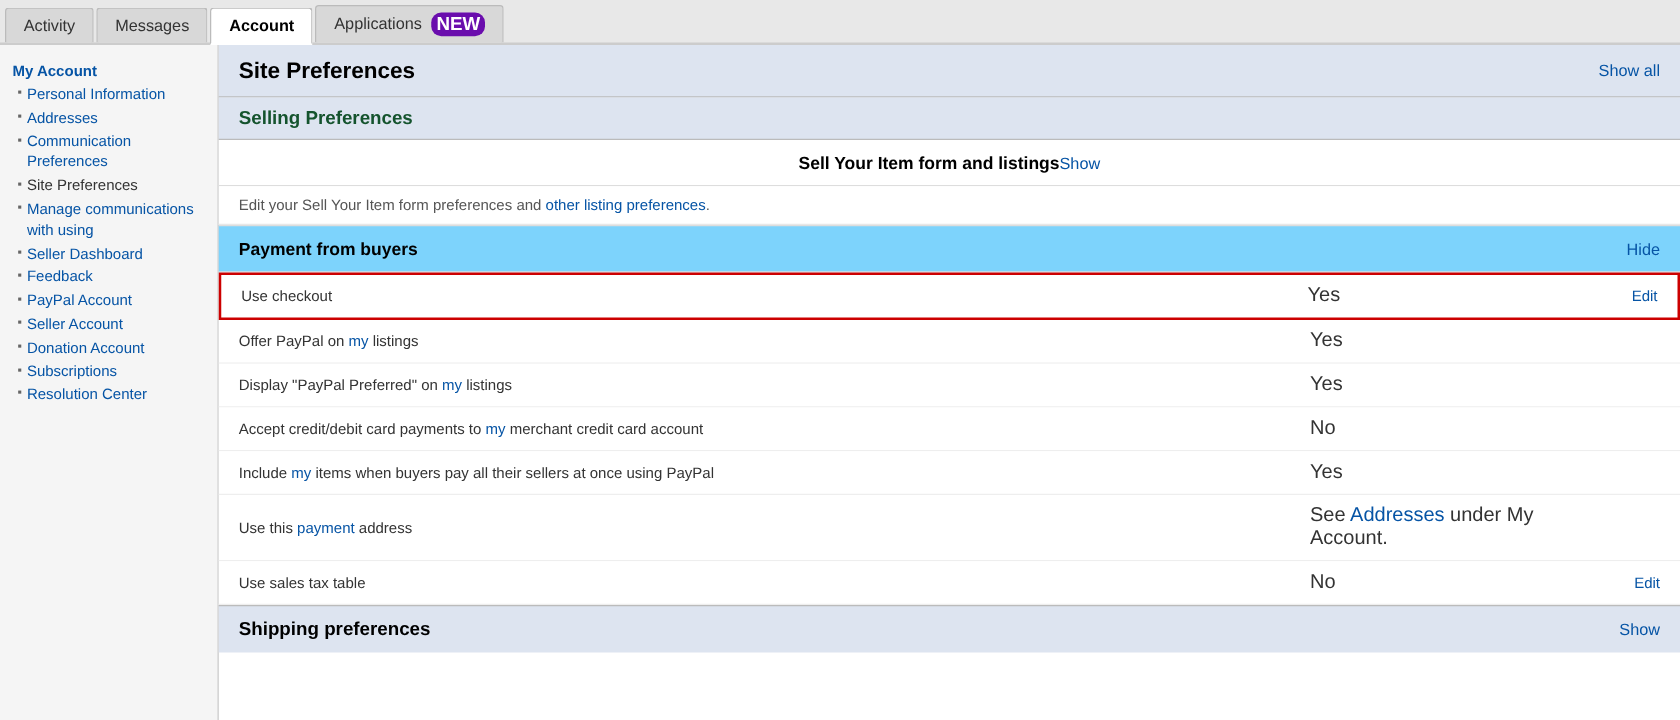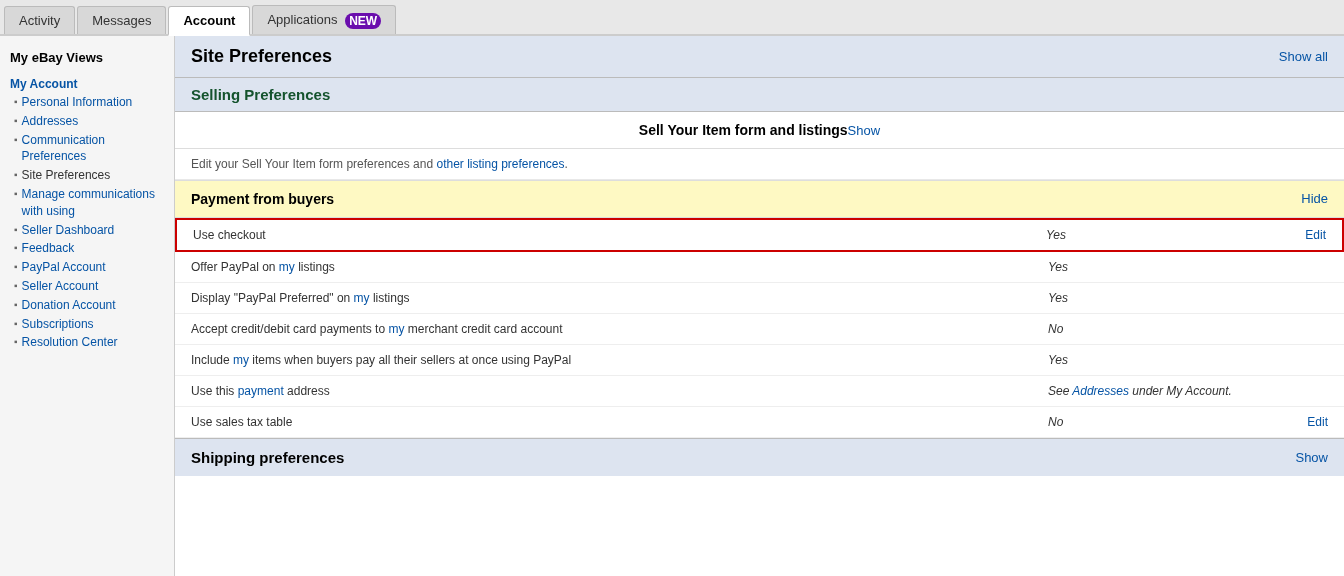--- a/index.html
+++ b/index.html
@@ -29,21 +29,21 @@
       border-bottom: 2px solid #fff;
       font-weight: bold;
       color: #000;
       position: relative;
       bottom: -2px;
       z-index: 1;
     }
     .tab .new-badge {
       background: #6a0dad;
       color: #fff;
-      font-size: 12px;
+      font-size: 15px;
       padding: 1px 4px;
       border-radius: 8px;
       margin-left: 4px;
       font-weight: bold;
       vertical-align: middle;
       margin-top: 32px;
     }
 
     
     .main-layout {
@@ -161,24 +161,24 @@
       border-bottom: 1px solid #e8e8e8;
       background: #fff;
     }
     .subsection-desc a { color: #0654a5; text-decoration: none; }
 
     
     .payment-header {
       padding: 10px 16px;
       display: flex;
       justify-content: space-between;
-      align-items: flex-start;
+      align-items: flex-end;
       border-bottom: 1px solid #ddd;
       border-top: 1px solid #ddd;
-      background: #fef9c3;
+      background: #7dd3fc;
     }
     .payment-title {
       font-size: 14px;
       font-weight: bold;
       color: #000;
     }
     .hide-link {
       color: #0654a5;
       cursor: pointer;
       font-size: 13px;
@@ -196,23 +196,22 @@
       border: 2px solid #cc0000;
     }
     .pref-label {
       flex: 1;
       font-size: 12px;
       color: #333;
     }
     .pref-label a { color: #0654a5; text-decoration: none; }
     .pref-value {
       width: 220px;
-      font-size: 12px;
-      color: #333;
-      font-style: italic;
+      font-size: 16px;
+      color: #333;
     }
     .pref-value a { color: #0654a5; }
     .pref-action {
       width: 60px;
       text-align: right;
       font-size: 12px;
       color: #0654a5;
       cursor: pointer;
     }
 
@@ -240,21 +239,20 @@
   <div class="tab active">Account</div>
   <div class="tab">
     <span>Applications</span>
     <span class="new-badge">NEW</span>
   </div>
 </div>
 
 <div class="main-layout">
 
   <div class="sidebar">
-    <div class="sidebar-title">My eBay Views</div>
     <div class="sidebar-section-title">My Account</div>
 
     <div class="sidebar-item">Personal Information</div>
     <div class="sidebar-item">Addresses</div>
     <div class="sidebar-item">Communication Preferences</div>
     <div class="sidebar-item active">Site Preferences</div>
     <div class="sidebar-item">Manage communications with using</div>
     <div class="sidebar-item">Seller Dashboard</div>
     <div class="sidebar-item">Feedback</div>
     <div class="sidebar-item">PayPal Account</div>

